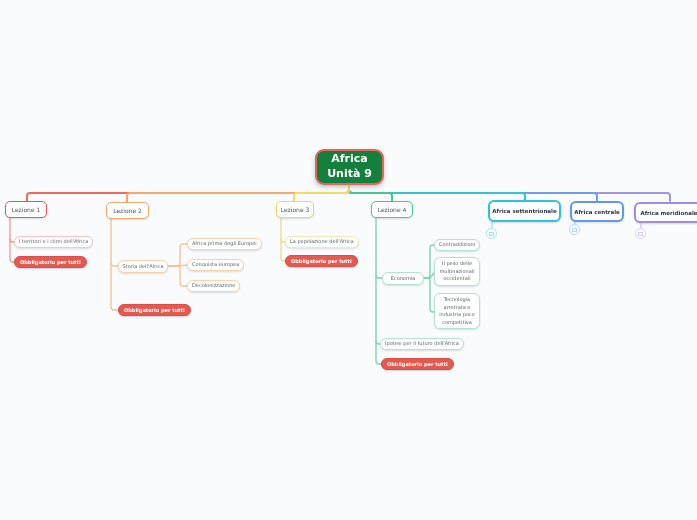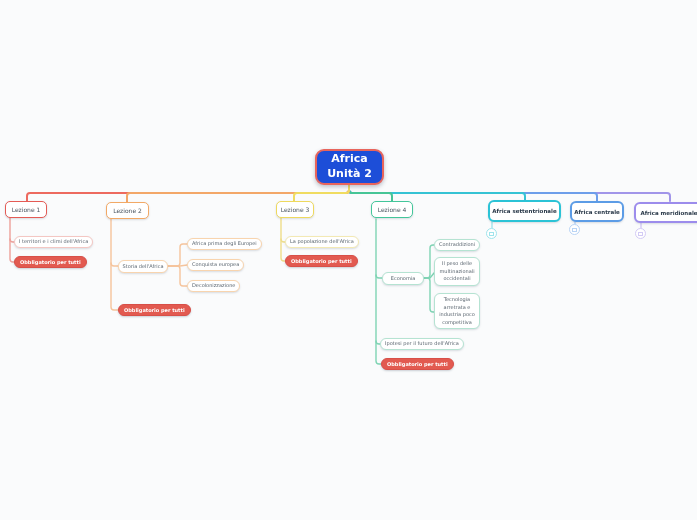--- a/index.html
+++ b/index.html
@@ -9,21 +9,21 @@
     font-family:"DejaVu Sans","Liberation Sans",sans-serif;
   }
   #stage{position:absolute;inset:0;}
   svg.wires{position:absolute;left:0;top:0;pointer-events:none;}
   .node{position:absolute;box-sizing:border-box;background:#fff;
         display:flex;align-items:center;justify-content:center;
         text-align:center;color:#4a5560;
         box-shadow:0 1px 2px rgba(60,80,100,.18);}
   
   .root{
-    background:#1d4ed8;border:2.5px solid #e8655c;border-radius:9px;
+    background:#15803d;border:2.5px solid #e8655c;border-radius:9px;
     color:#fff;font-weight:bold;font-size:11px;line-height:1.35;
     flex-direction:column;box-shadow:0 2px 4px rgba(40,60,90,.3);
   }
   
   .l1{border-radius:5px;font-size:6px;white-space:nowrap;}
   .b-red{border:1.5px solid #e45b55;}
   .b-orange{border:1.5px solid #f2a966;}
   .b-yellow{border:1.5px solid #eed95e;}
   .b-green{border:1.5px solid #43c69a;}
   
@@ -96,21 +96,21 @@
       <path d="M424,278 H427 Q430,278 430,281 V309 Q430,312 433,312 H434"></path>
     </g>
 
     <path stroke="#9fe4ec" stroke-width="1.4" d="M492,222 V228"></path>
     <path stroke="#b9d4f5" stroke-width="1.4" d="M575,222 V224"></path>
     <path stroke="#d3cbf5" stroke-width="1.4" d="M641,223 V228"></path>
   </svg>
 
   <div class="node root" style="left:315px;top:149px;width:69px;height:36px">
     <span>Africa</span>
-    <span>Unità 2</span>
+    <span>Unità 9</span>
   </div>
 
   <div class="node l1 b-red" style="left:5px;top:201px;width:42px;height:17px">Lezione 1</div>
   <div class="node topic t-red" style="left:14px;top:236px;height:12px">I territori e i climi dell'Africa</div>
   <div class="node tag" style="left:14px;top:256px;height:12px">Obbligatorio per tutti</div>
 
   <div class="node l1 b-orange" style="left:106px;top:202px;width:43px;height:17px">Lezione 2</div>
   <div class="node topic t-orange" style="left:118px;top:260px;width:50px;height:13px">Storia dell'Africa</div>
   <div class="node topic t-orange" style="left:187px;top:238px;height:12px">Africa prima degli Europei</div>
   <div class="node topic t-orange" style="left:187px;top:259px;height:12px">Conquista europea</div>

